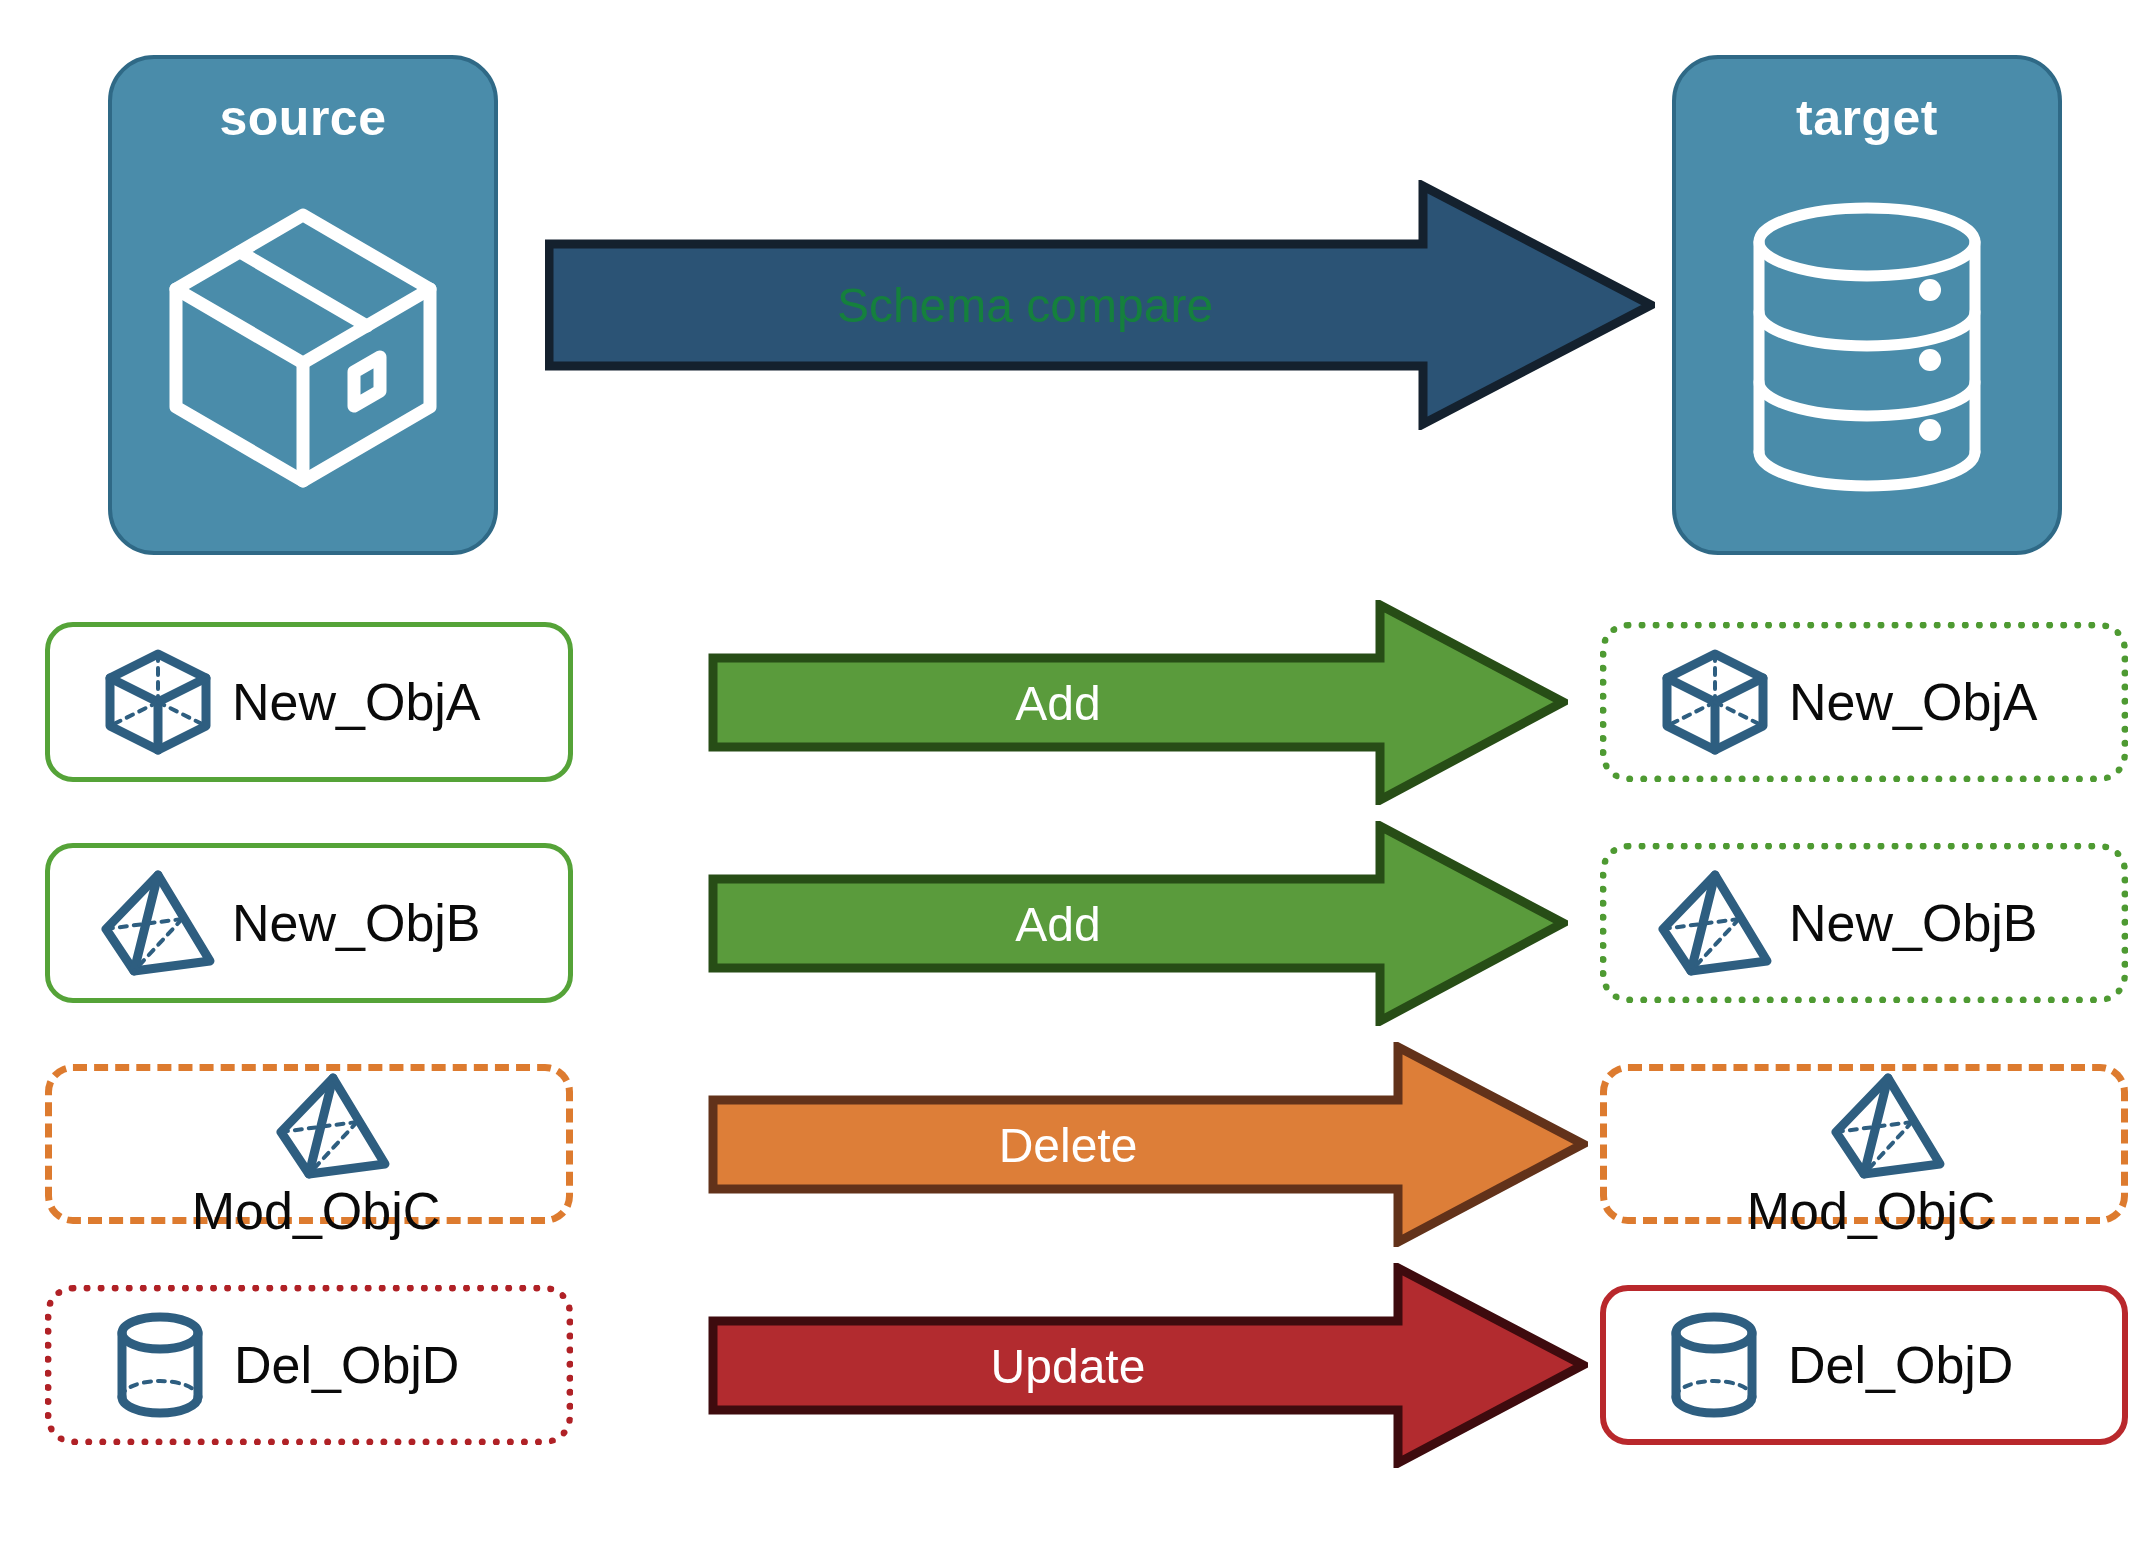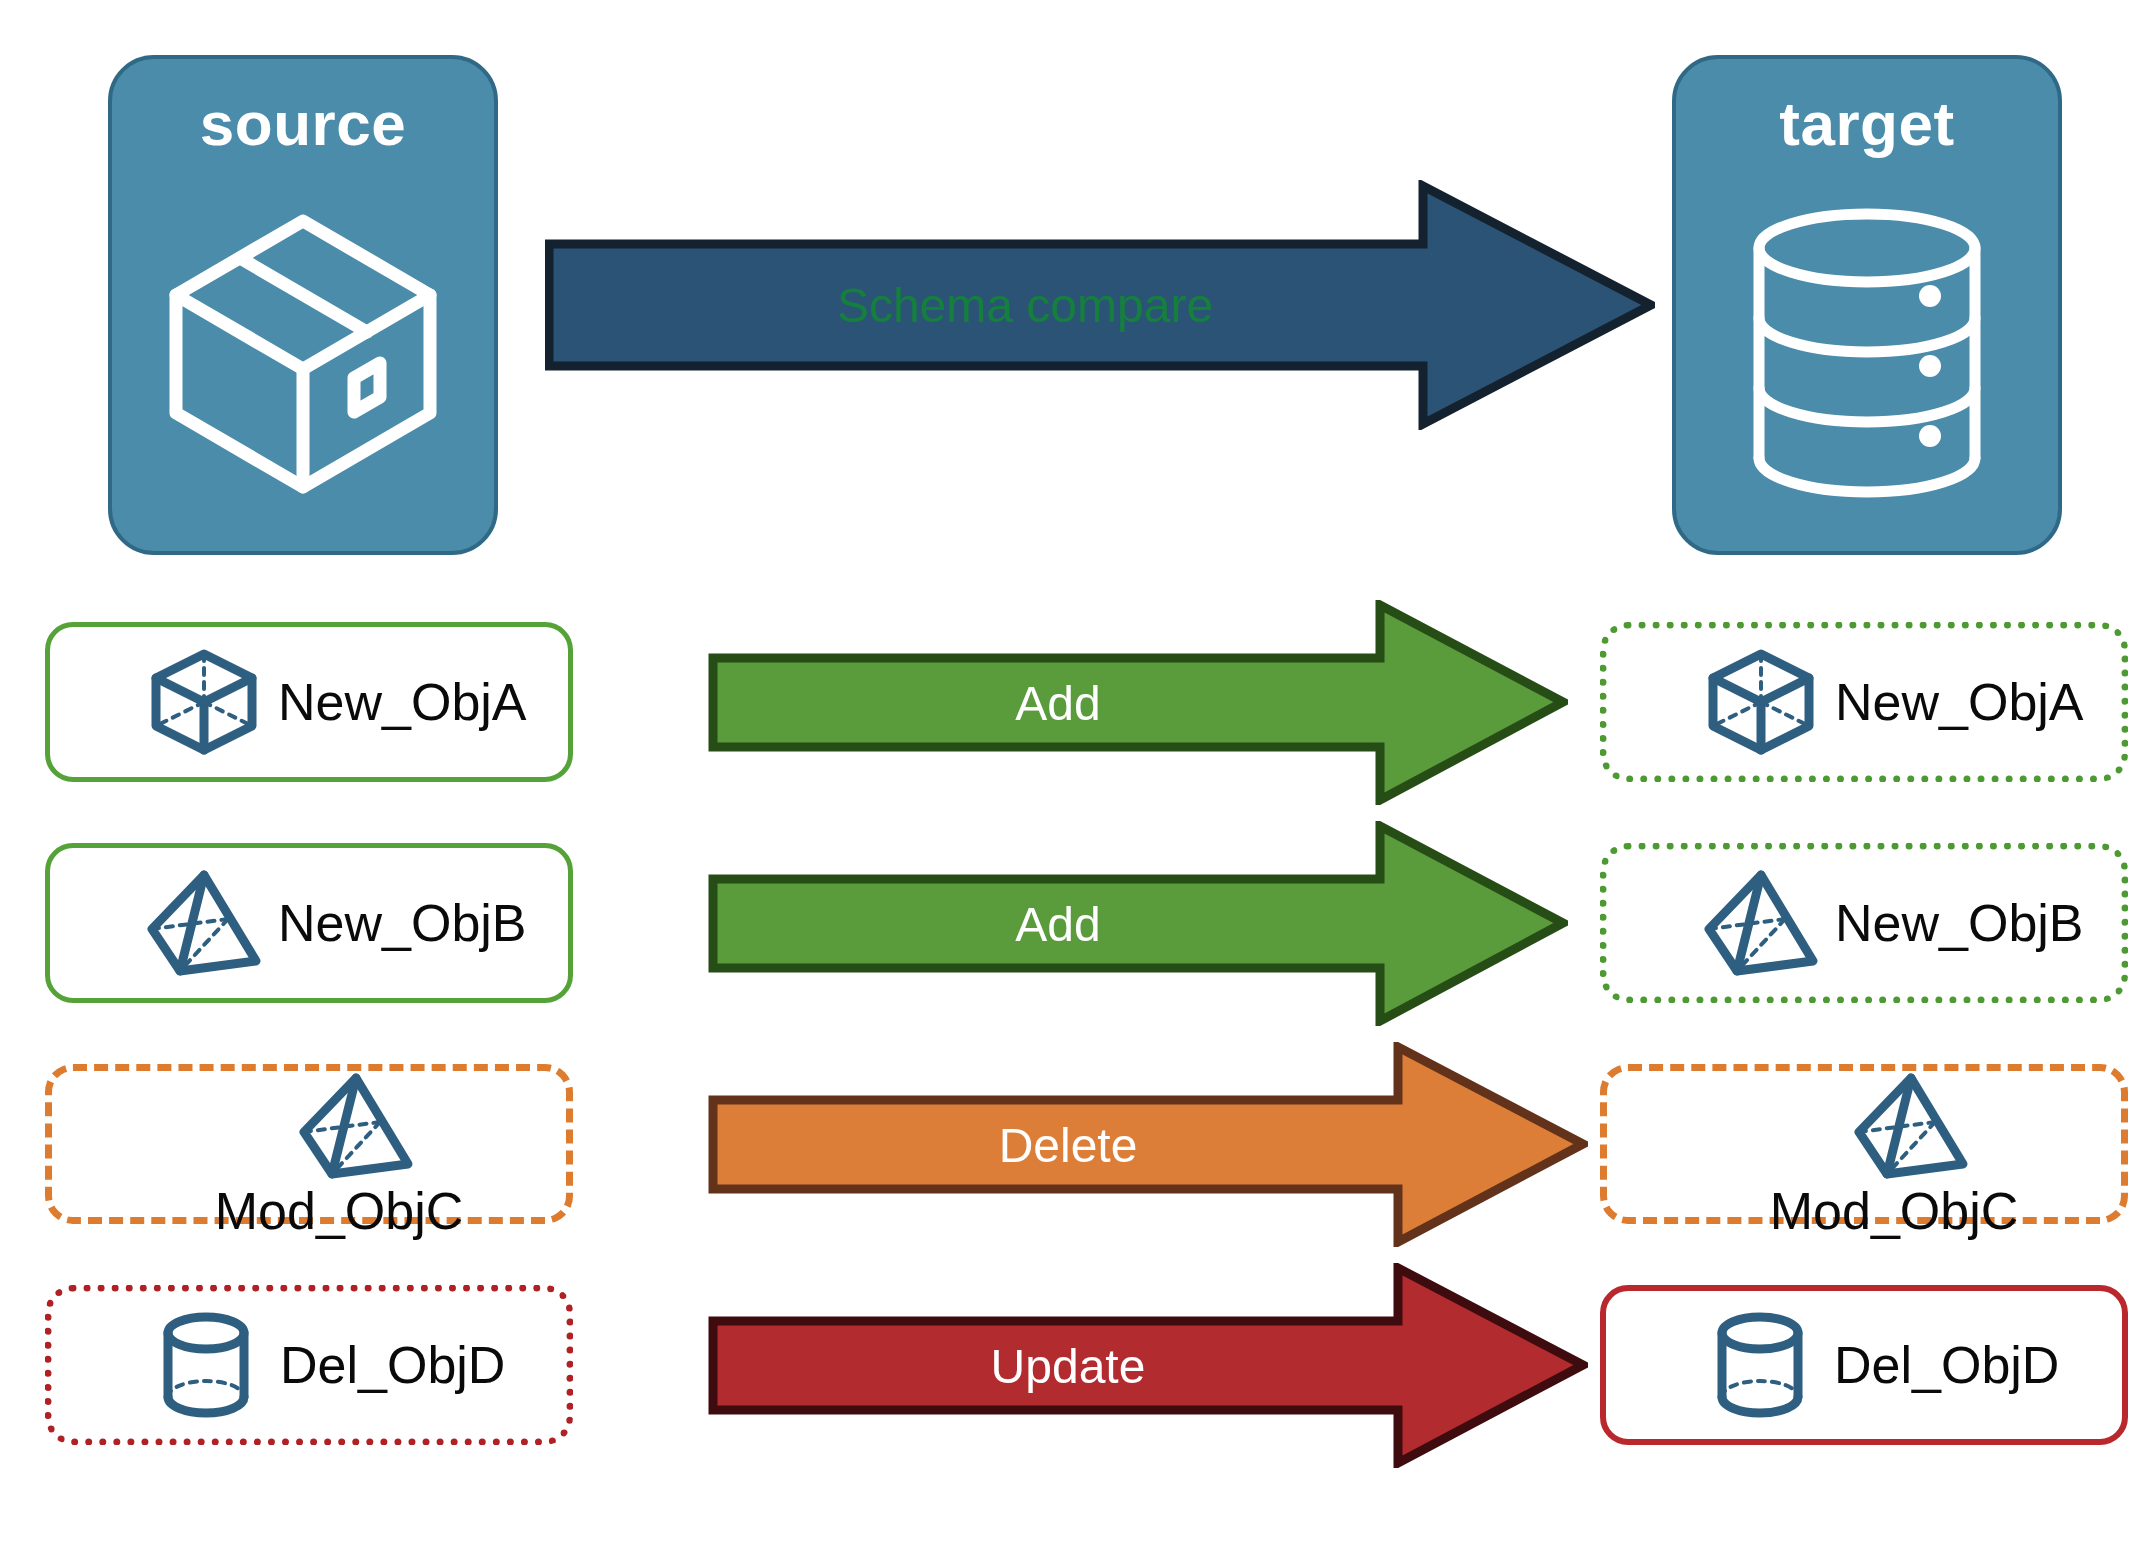--- a/index.html
+++ b/index.html
@@ -5,21 +5,21 @@
   html,body{margin:0;padding:0;background:#ffffff;}
   body{width:2150px;height:1550px;position:relative;overflow:hidden;
        font-family:"Liberation Sans","DejaVu Sans",sans-serif;}
 
   .stage{position:absolute;left:0;top:0;width:2150px;height:1550px;}
 
   
   .endpoint{position:absolute;background:#4A8CAA;border:4px solid #2F6986;
             border-radius:46px;box-sizing:border-box;
             display:flex;flex-direction:column;align-items:center;}
-  .endpoint .ep-title{color:#ffffff;font-weight:bold;font-size:62px;
+  .endpoint .ep-title{color:#ffffff;font-weight:bold;font-size:50px;
             letter-spacing:0.5px;margin-top:34px;line-height:1;}
   .endpoint .ep-icon{flex:1;display:flex;align-items:center;justify-content:center;
             width:100%;}
 
   #source-card{left:108px;top:55px;width:390px;height:500px;}
   #target-card{left:1672px;top:55px;width:390px;height:500px;}
 
   
   #schema-arrow{position:absolute;left:545px;top:180px;width:1110px;height:250px;}
   #schema-arrow .arrow-label{position:absolute;left:0;top:0;width:960px;height:250px;
@@ -27,21 +27,21 @@
             color:#15803d;font-size:48px;}
 
   
   .row{position:absolute;left:0;width:2150px;height:160px;}
   #row-0{top:622px;}
   #row-1{top:843px;}
   #row-2{top:1064px;}
   #row-3{top:1285px;}
 
   .obj-card{position:absolute;box-sizing:border-box;background:#ffffff;
-            border-radius:28px;display:flex;align-items:center;height:160px;padding-left:46px;}
+            border-radius:28px;display:flex;align-items:center;height:160px;}
   .obj-card.left{left:45px;width:528px;}
   .obj-card.right{left:1600px;width:528px;}
 
   .obj-card .obj-icon{width:120px;height:110px;margin-left:48px;flex:0 0 auto;
             display:flex;align-items:center;justify-content:center;}
   .obj-card .obj-label{font-size:52px;color:#0a0a0a;margin-left:14px;
             white-space:nowrap;}
 
   .bd-green-solid {border:5px solid #55A338;}
   .bd-green-dotted{border:7px dotted #4E9A32;}

